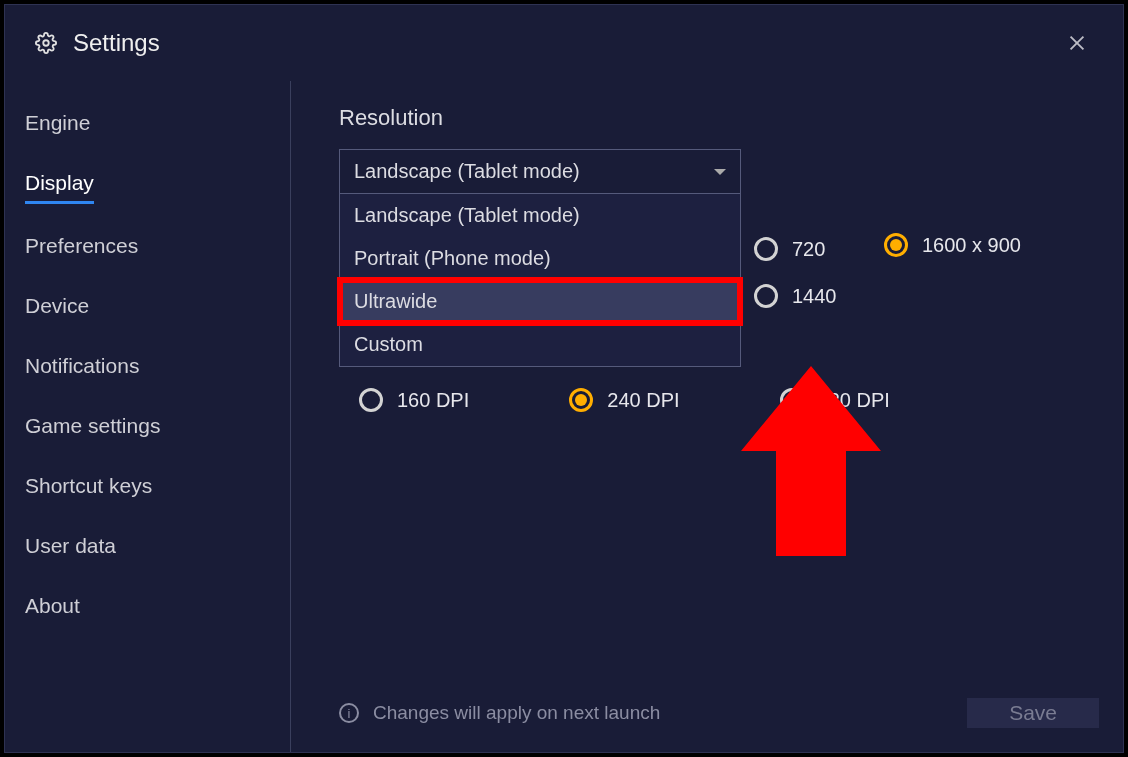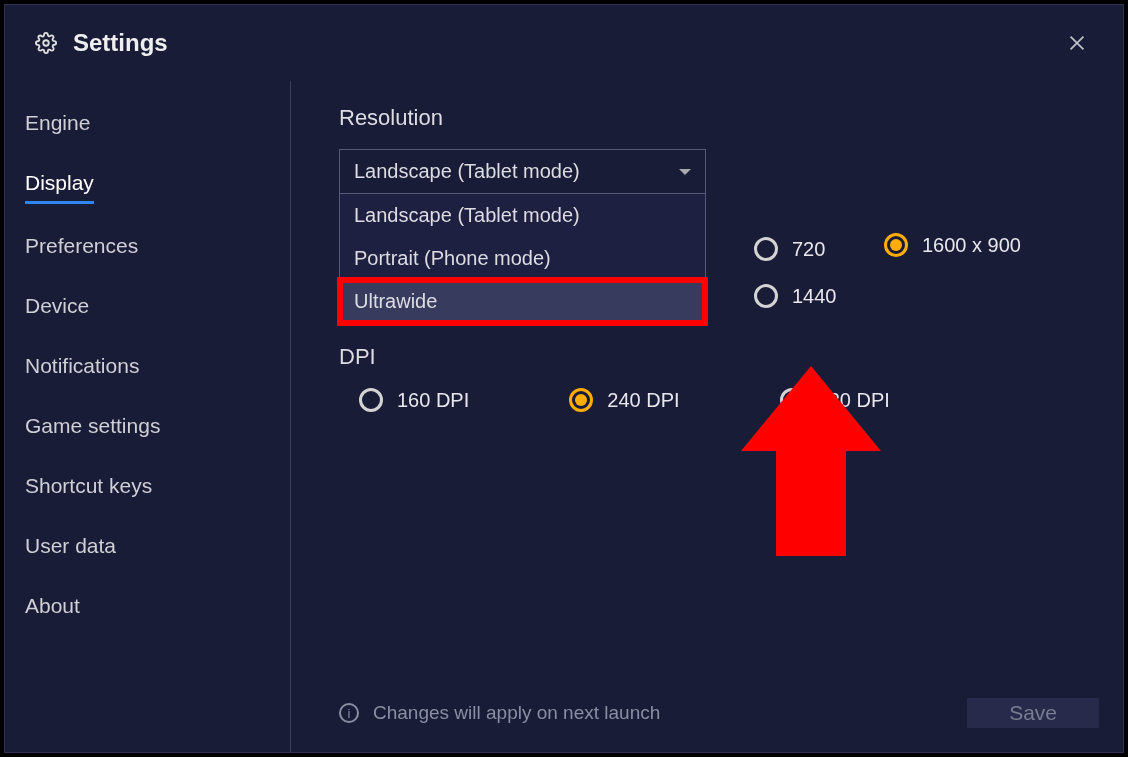--- a/index.html
+++ b/index.html
@@ -25,21 +25,21 @@
     }
     .titlebar {
       display: flex;
       align-items: center;
       padding: 18px 26px 18px 30px;
       gap: 16px;
       color: #efefef;
     }
     .titlebar .title {
       font-size: 24px;
-      font-weight: 700;
+      font-weight: 400;
     }
     .titlebar .gear {
       width: 22px;
       height: 22px;
     }
     .spacer { flex: 1; }
     .close-btn {
       width: 40px;
       height: 40px;
       display: flex;
@@ -82,21 +82,21 @@
     }
     .section-title {
       font-size: 22px;
       font-weight: 400;
       margin-bottom: 18px;
       color: #dcdce2;
     }
     .dropdown-wrap {
       position: relative;
       margin-bottom: 30px;
-      width: 367px;
+      width: 402px;
     }
     .select-box {
       width: 100%;
       border: 1px solid #555a7b;
       padding: 10px 14px;
       display: flex;
       align-items: center;
       justify-content: space-between;
       color: #dcdce2;
       font-size: 20px;
@@ -273,20 +273,21 @@
             <span>Landscape (Tablet mode)</span>
             <span class="caret-down"></span>
           </div>
           <div class="dropdown-list">
             <div class="dropdown-option">Landscape (Tablet mode)</div>
             <div class="dropdown-option">Portrait (Phone mode)</div>
             <div class="dropdown-option hovered">
               <span>Ultrawide</span>
               <span class="highlight-box"></span>
             </div>
+            <div class="dropdown-option">Custom</div>
           </div>
         </div>
       </div>
 
       <div class="dpi-section">
         <div class="section-title">DPI</div>
         <div class="radio-row">
           <div class="radio-item">
             <span class="radio-circle"></span>
             <span>160 DPI</span>

